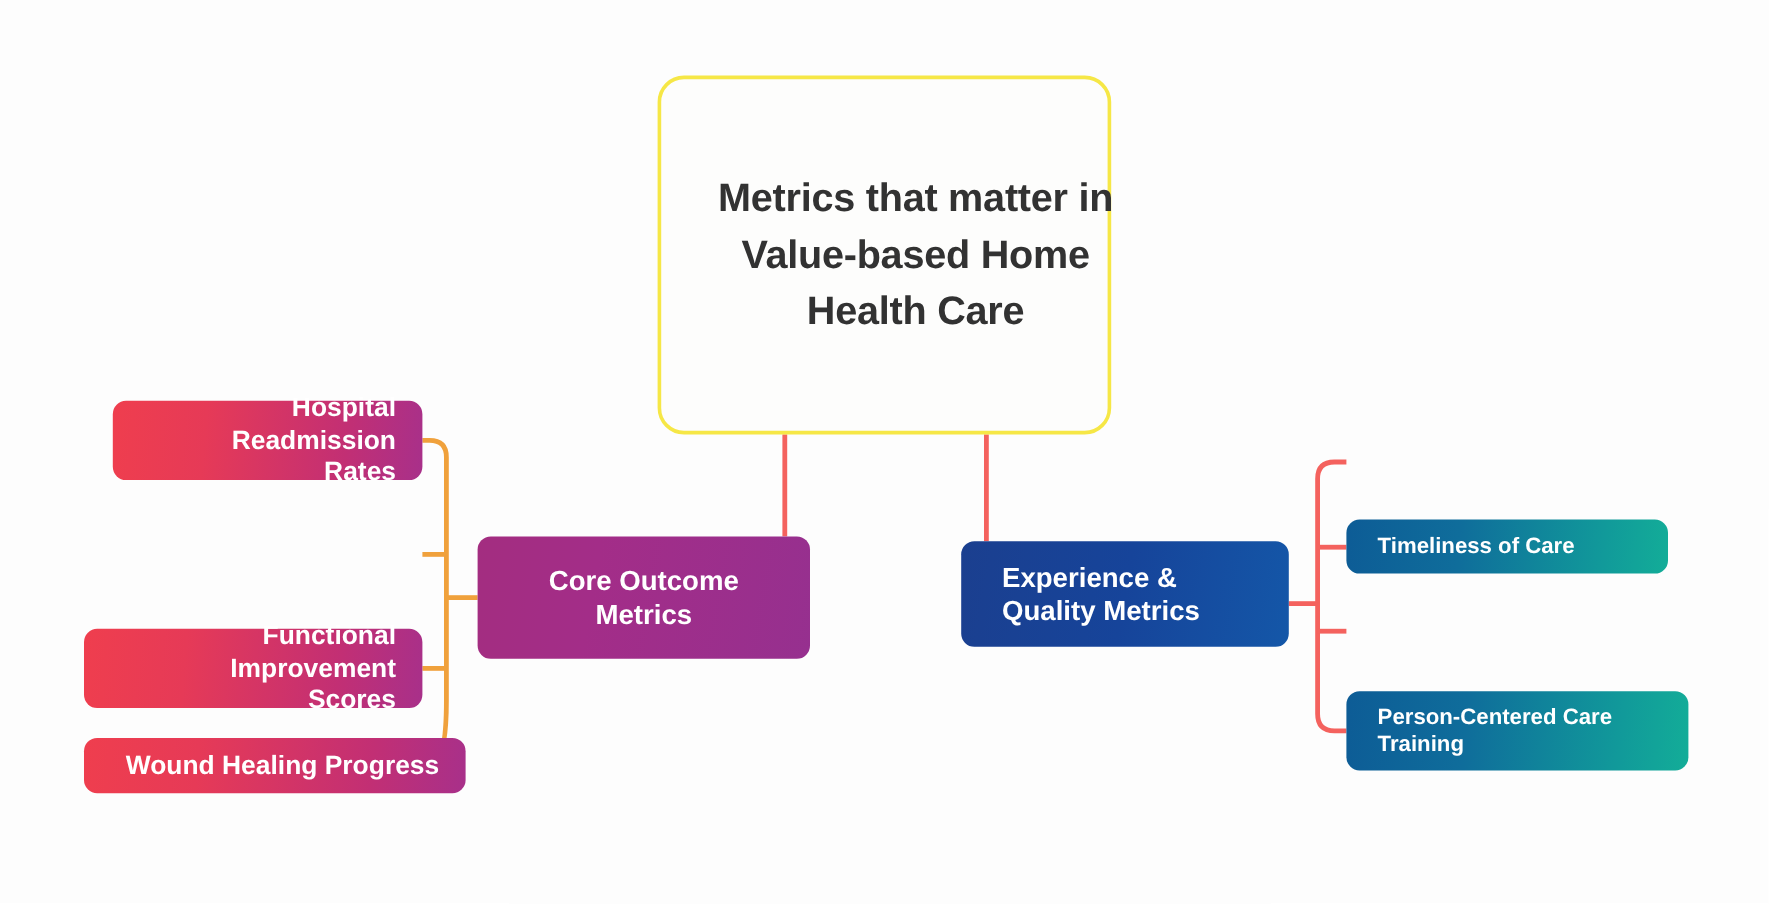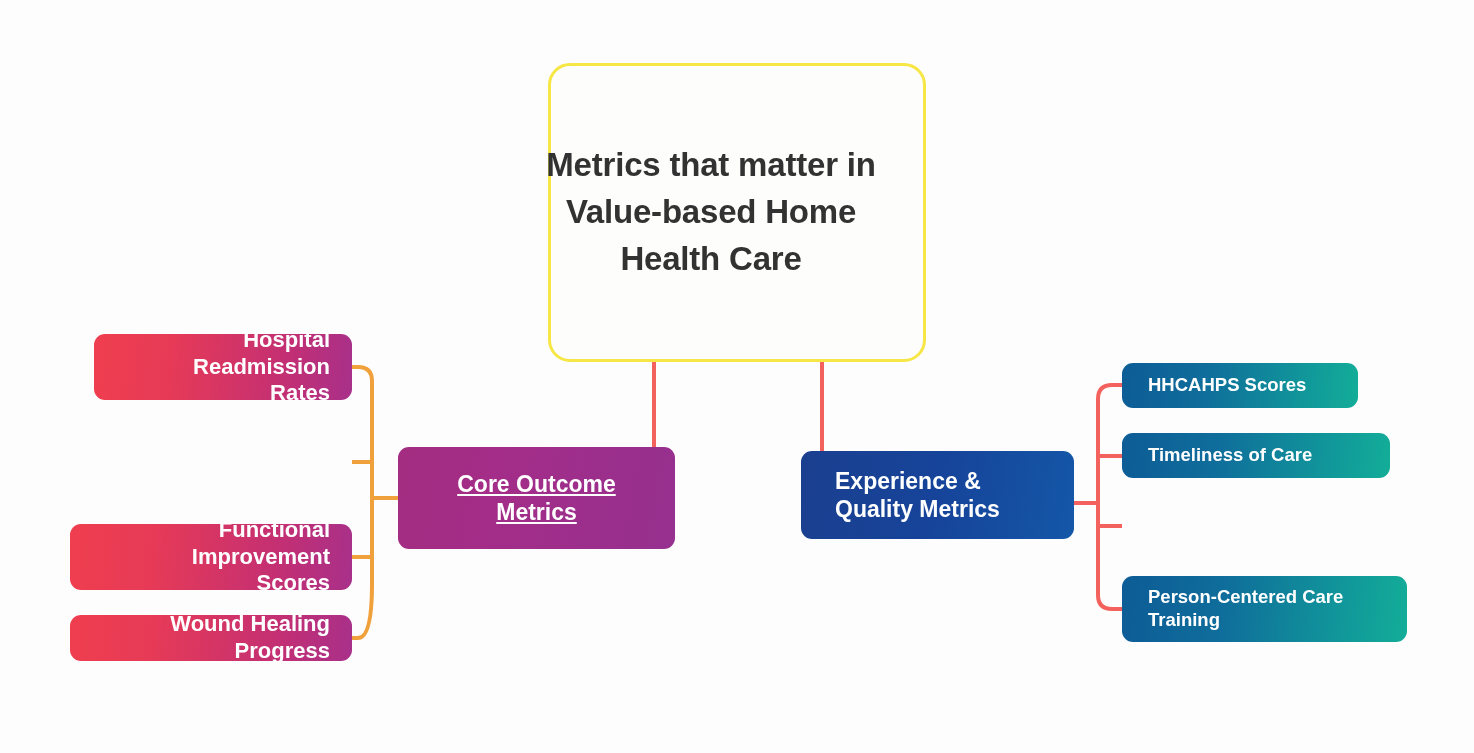--- a/index.html
+++ b/index.html
@@ -50,40 +50,39 @@
     width: 378px;
     height: 299px;
     background: #fdfdfc;
     border: 3px solid #f6e746;
     border-radius: 22px;
     color: #323232;
     font-size: 33px;
     font-weight: bold;
     letter-spacing: -0.2px;
     text-align: center;
-    align-items: flex-end;
+    align-items: flex-start;
     justify-content: center;
   }
   .root .node-text {
     padding: 0 26px;
     line-height: 1.42;
   }
 
   
   .branch-left {
     left: 398px;
     top: 447px;
     width: 277px;
     height: 102px;
     background: linear-gradient(100deg, #a32d80 0%, #a32d88 35%, #96308f 100%);
     font-size: 23px;
     font-weight: bold;
     text-align: center;
     padding: 0 16px;
-    text-decoration: underline;
   }
   .branch-right {
     left: 801px;
     top: 451px;
     width: 273px;
     height: 88px;
     background: linear-gradient(100deg, #1b3f8f 0%, #16449a 50%, #1457a8 100%);
     font-size: 23px;
     font-weight: bold;
     text-align: left;
@@ -95,21 +94,21 @@
     background: linear-gradient(95deg, #ef3e4e 0%, #e63a57 30%, #c22f74 75%, #a8308a 100%);
     font-size: 22px;
     font-weight: bold;
     text-align: right;
     padding: 0 22px;
     height: 66px;
   }
   .ll1 { left: 94px;  top: 334px; width: 258px; }
   .ll2 { left: 70px;  top: 429px; width: 282px; }
   .ll3 { left: 70px;  top: 524px; width: 282px; }
-  .ll4 { left: 70px;  top: 615px; width: 282px; height: 46px; }
+  .ll4 { left: 70px;  top: 615px; width: 318px; height: 46px; }
 
   
   .leaf-right {
     background: linear-gradient(95deg, #0d5c96 0%, #0f6d9b 35%, #119a9a 80%, #13ad98 100%);
     font-size: 18.5px;
     font-weight: bold;
     text-align: left;
     padding: 0 26px;
     height: 45px;
   }
@@ -159,23 +158,20 @@
   </div>
   <div class="node leaf-left ll4">
     <span class="node-text">Wound Healing Progress</span>
   </div>
 
   <div class="node branch-right">
     <span class="node-text">Experience &amp;
 Quality Metrics</span>
   </div>
 
-  <div class="node leaf-right lr1">
-    <span class="node-text">HHCAHPS Scores</span>
-  </div>
   <div class="node leaf-right lr2">
     <span class="node-text">Timeliness of Care</span>
   </div>
   <div class="node leaf-right lr4">
     <span class="node-text">Person-Centered Care
 Training</span>
   </div>
 
 </div>
 

